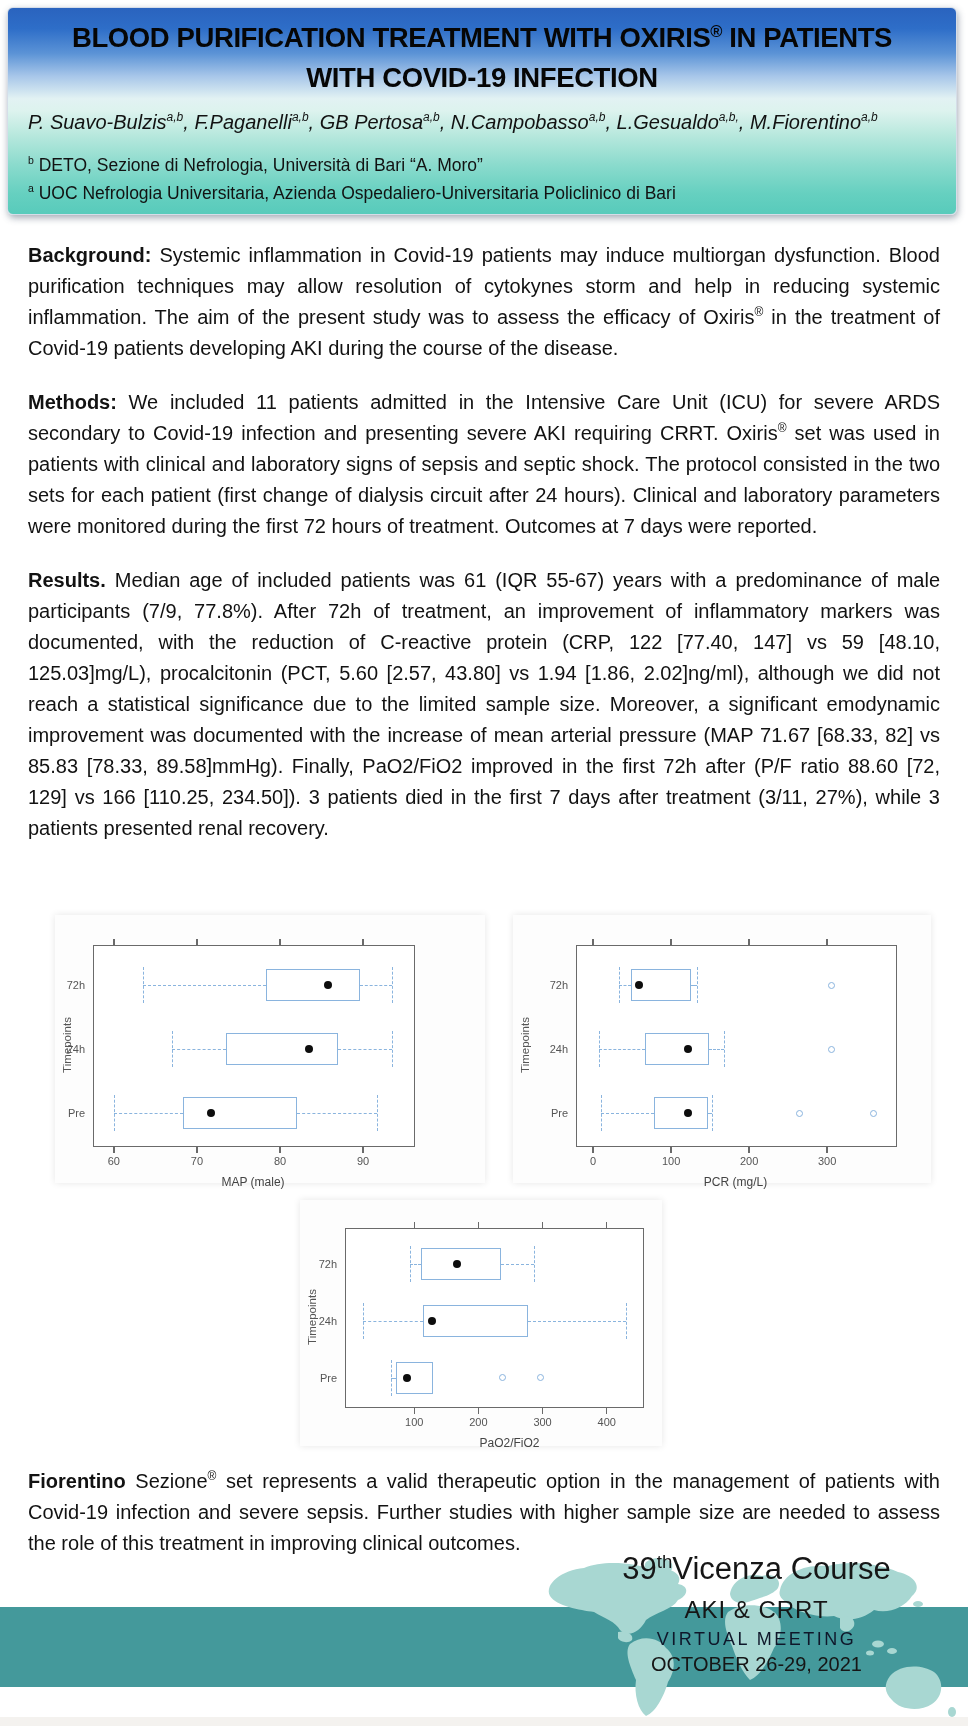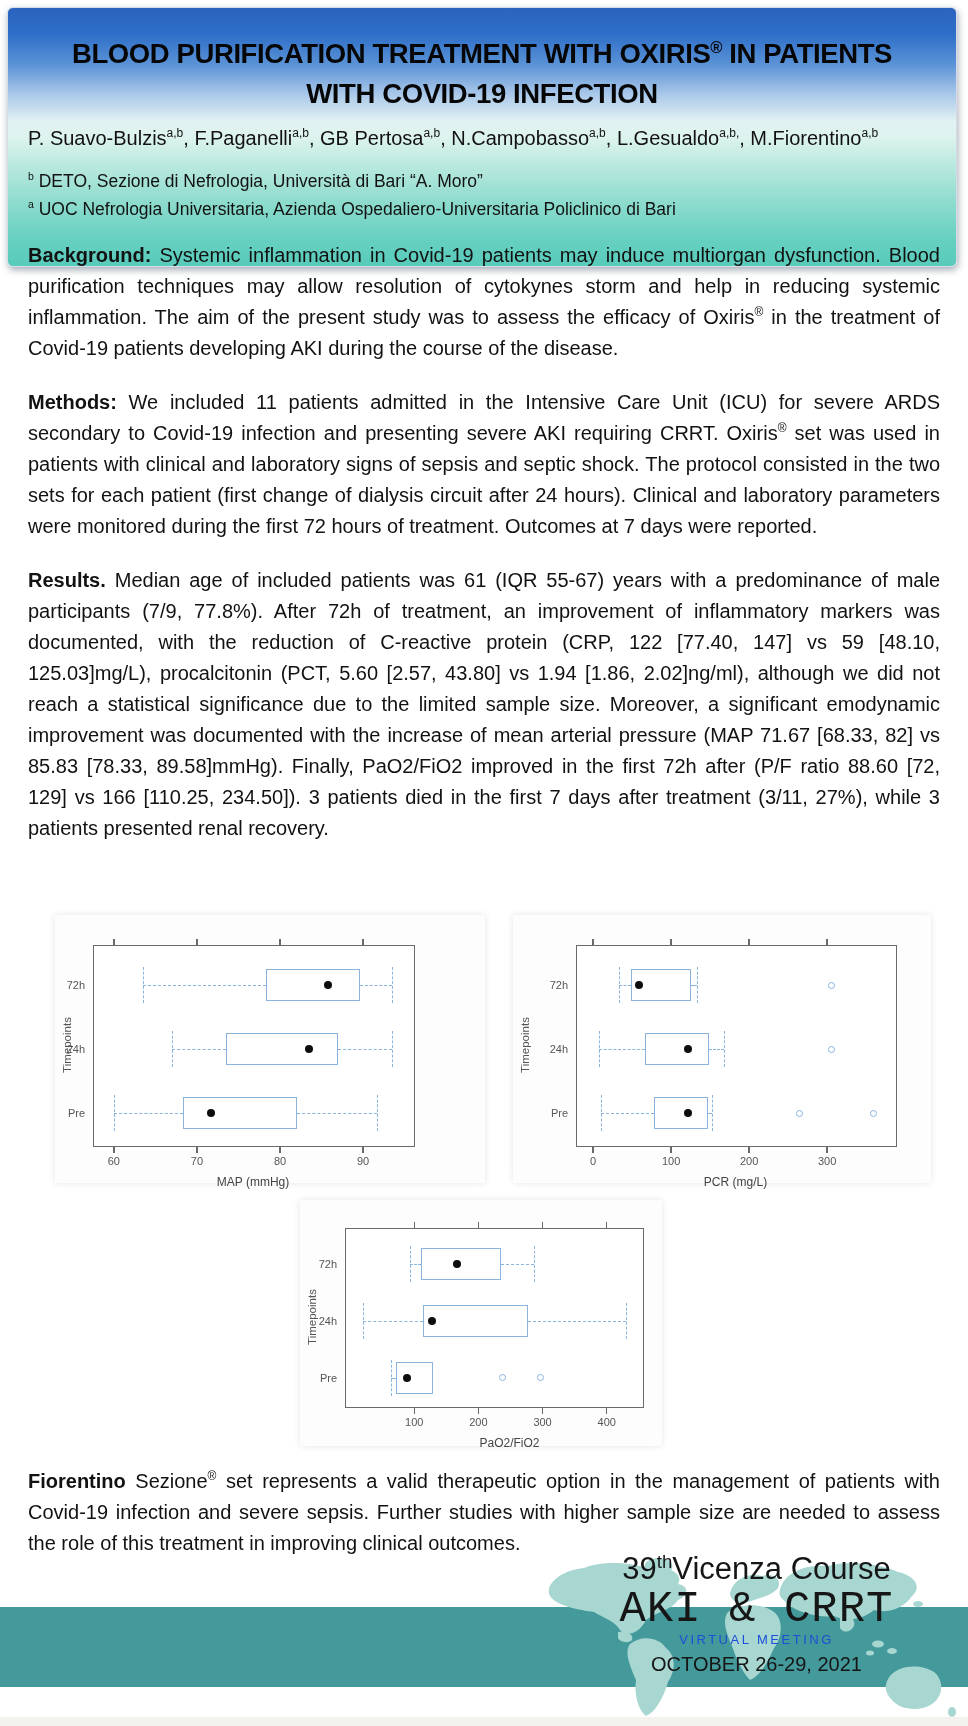--- a/index.html
+++ b/index.html
@@ -5,32 +5,32 @@
   html,body{margin:0;padding:0;}
   body{
     width:968px;height:1726px;position:relative;background:#ffffff;
     font-family:"Liberation Sans", sans-serif;color:#121212;overflow:hidden;
   }
   sup{font-size:60%;line-height:0;}
   .seg-b{font-weight:bold;}
 
   
   .header{
-    position:absolute;left:7px;top:7px;width:950px;height:260px;box-sizing:border-box;
+    position:absolute;left:7px;top:7px;width:950px;height:208px;box-sizing:border-box;
     border-radius:6px;border:1px solid #d5dde8;
     box-shadow:1px 3px 7px rgba(55,70,95,.45);
     background:linear-gradient(180deg,#2a63be 0%,#2e6ec8 10%,#5b93d6 22%,#a7c6e9 33%,
       #e2f2f3 44%,#ddf3ee 50%,#b7e8dd 62%,#8bdbcd 76%,#66d0c0 90%,#58cbbb 100%);
-    padding:26px 12px;
+    padding:10px 12px;
   }
   .title-line{
     text-align:center;font-weight:bold;font-size:27.5px;line-height:40px;
     letter-spacing:-0.4px;white-space:nowrap;color:#060606;
   }
-  .authors{font-size:20px;margin-top:13px;margin-left:8px;white-space:nowrap;}
+  .authors{font-style:italic;font-size:20px;margin-top:13px;margin-left:8px;white-space:nowrap;}
   .affils{margin-top:17px;margin-left:8px;font-size:17.5px;line-height:28px;}
 
   
   .content{position:absolute;left:28px;top:240px;width:912px;}
   p.para{margin:0 0 23px 0;font-size:20px;line-height:31px;text-align:justify;}
   .conclusions{position:absolute;left:28px;top:1466px;width:912px;}
 
   
   .figure{position:absolute;background:#fdfdfd;box-shadow:0 0 7px rgba(0,0,0,.10);}
   .plot{position:absolute;border:1.5px solid #6a6a6a;background:#ffffff;box-sizing:content-box;}
@@ -45,22 +45,22 @@
   .dot{position:absolute;width:8px;height:8px;border-radius:50%;background:#0d0d0d;}
   .outl{position:absolute;width:7px;height:7px;border-radius:50%;border:1.4px solid var(--box-blue);background:transparent;box-sizing:border-box;}
 
   
   .band{position:absolute;left:0;top:1607px;width:968px;height:80px;}
   .map-svg{position:absolute;left:534px;top:1552px;width:434px;height:174px;}
   .map-svg path,.map-svg ellipse{fill:var(--map-teal);}
   .logo{position:absolute;left:545px;top:1550px;width:423px;text-align:center;color:#161616;}
   .logo-l1{font-size:31px;line-height:38px;}
   .logo-l2{font-size:31px;line-height:39px;}
-  .logo-l3{font-size:44px;line-height:43px;letter-spacing:1px;font-family:Liberation Mono, monospace;}
-  .logo-l4{font-size:13px;line-height:17px;letter-spacing:2.5px;color:#1d4ed8;}
+  .logo-l3{font-size:24px;line-height:43px;letter-spacing:1px;}
+  .logo-l4{font-size:18px;line-height:17px;letter-spacing:2.5px;color:#0f172a;}
   .logo-l5{font-size:20px;line-height:26px;margin-top:3px;}
   .bottom-strip{position:absolute;left:0;top:1717px;width:968px;height:9px;background:#f4f2ef;}
 </style>
 </head>
 <body>
 
 <div class="header">
   <div class="title-line"><span>BLOOD PURIFICATION TREATMENT WITH OXIRIS</span><sup>®</sup><span> IN PATIENTS</span></div>
   <div class="title-line"><span>WITH COVID-19 INFECTION</span></div>
   <div class="authors"><span>P. Suavo-Bulzis</span><sup>a,b</sup><span>, F.Paganelli</span><sup>a,b</sup><span>, GB Pertosa</span><sup>a,b</sup><span>, N.Campobasso</span><sup>a,b</sup><span>, L.Gesualdo</span><sup>a,b,</sup><span>, M.Fiorentino</span><sup>a,b</sup></div>
@@ -83,21 +83,21 @@
     <div class="ticklab" style="left: 38.7792px; top: 240px; width: 40px;">60</div>
     <div class="tickmark" style="left: 141.146px; top: 24px; height: 6px;"></div>
     <div class="tickmark" style="left: 141.146px; top: 232px; height: 6px;"></div>
     <div class="ticklab" style="left: 121.896px; top: 240px; width: 40px;">70</div>
     <div class="tickmark" style="left: 224.263px; top: 24px; height: 6px;"></div>
     <div class="tickmark" style="left: 224.263px; top: 232px; height: 6px;"></div>
     <div class="ticklab" style="left: 205.013px; top: 240px; width: 40px;">80</div>
     <div class="tickmark" style="left: 307.38px; top: 24px; height: 6px;"></div>
     <div class="tickmark" style="left: 307.38px; top: 232px; height: 6px;"></div>
     <div class="ticklab" style="left: 288.13px; top: 240px; width: 40px;">90</div>
-    <div class="xlab" style="left: 38px; top: 260px; width: 320px;">MAP (mmHg)</div>
+    <div class="xlab" style="left: 38px; top: 260px; width: 320px;">MAP (male)</div>
     <div class="ylab" style="left: 12px; top: 130px;">Timepoints</div>
     <div class="cat" style="left: -2px; top: 64px; width: 32px;">72h</div>
     <div class="wh" style="left: 87.8701px; top: 70px; width: 123.262px;"></div>
     <div class="capl" style="left: 87.8701px; top: 52px; height: 36px;"></div>
     <div class="wh" style="left: 304.639px; top: 70px; width: 32.5818px;"></div>
     <div class="capl" style="left: 337.221px; top: 52px; height: 36px;"></div>
     <div class="bx" style="left: 211.132px; top: 54px; width: 93.5065px; height: 32px;"></div>
     <div class="dot" style="left: 269.47px; top: 66px;"></div>
     <div class="cat" style="left: -2px; top: 128px; width: 32px;">24h</div>
     <div class="wh" style="left: 116.961px; top: 134px; width: 54.026px;"></div>

